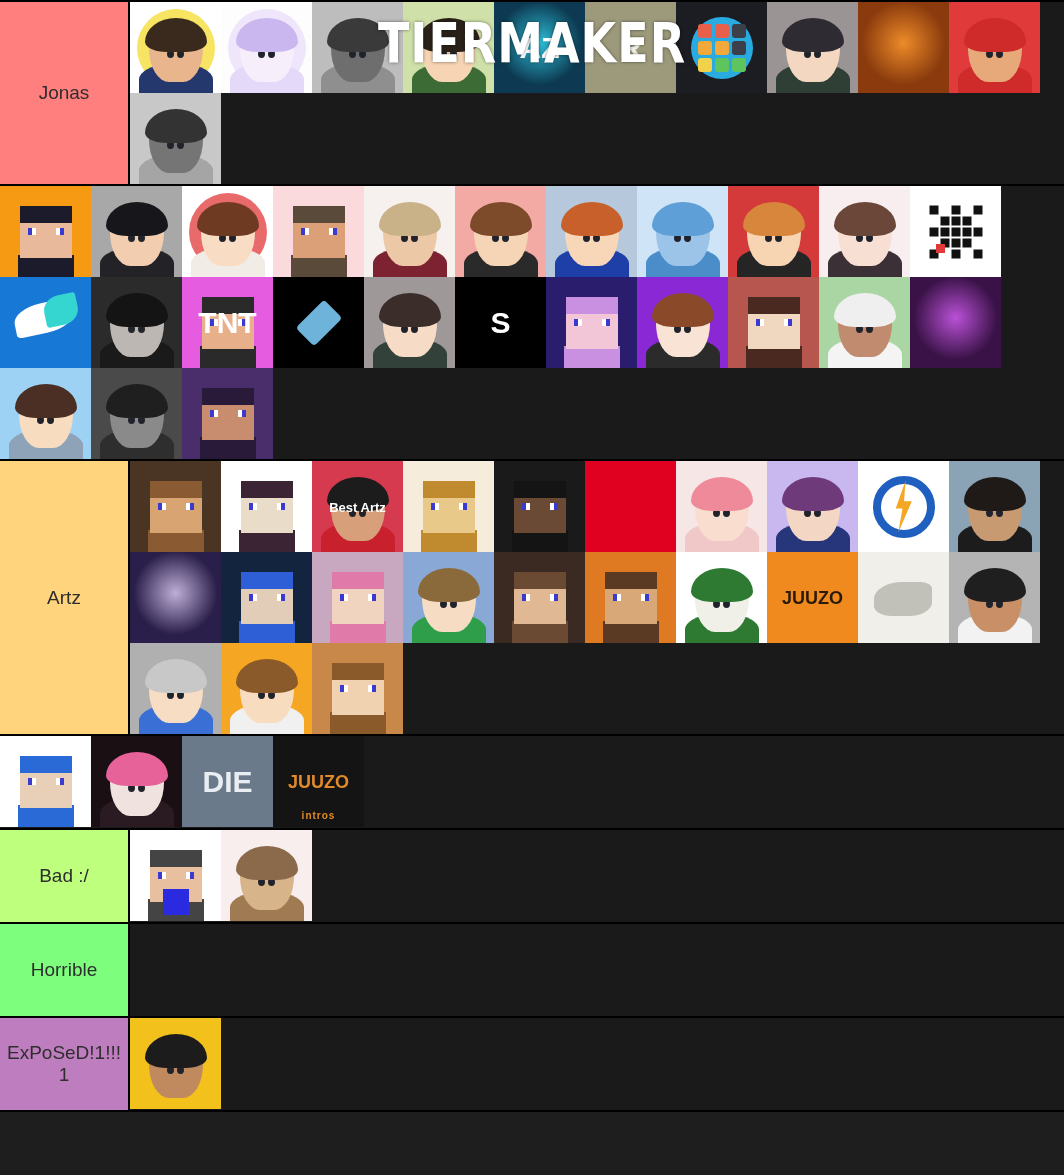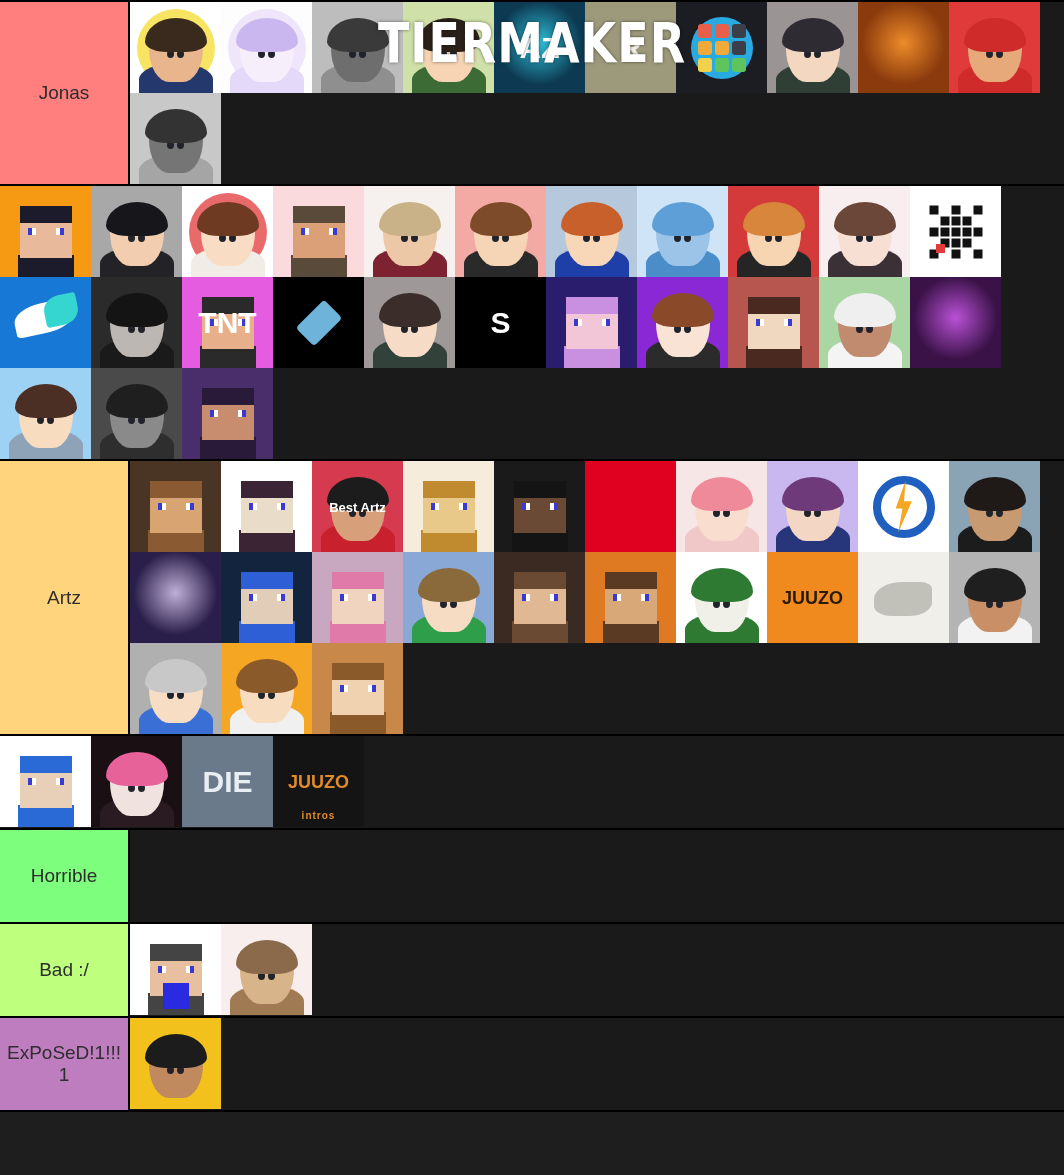--- a/index.html
+++ b/index.html
@@ -819,24 +819,20 @@
           <div class="cap2" style="color:#e8eef2;font-size:30px;">DIE</div>
         </div>
         <div class="thumb">
           <div class="art" style="background:#141414;"></div>
           <div class="cap2" style="color:#e08a2a;font-size:18px;">JUUZO</div>
           <div class="cap" style="color:#e08a2a;">intros</div>
         </div>
       </div>
     </div>
     <div class="tier-row">
-      <div class="tier-label" style="background:#7dff7d;">Horrible</div>
-      <div class="tier-items"></div>
-    </div>
-    <div class="tier-row">
       <div class="tier-label" style="background:#beff7d;">Bad :/</div>
       <div class="tier-items">
         <div class="thumb">
           <div class="art" style="background:#ffffff;">
             <div style="position:absolute;left:50%;bottom:0;transform:translateX(-50%);width:56px;height:22px;background:#444;"></div>
             <div class="mc-head">
               <div class="top" style="background:#444;"></div>
               <div class="mid" style="background:#e8c0a0;"></div>
               <div class="px" style="left:8px;top:22px;background:#ffffff;"></div>
               <div class="px" style="left:8px;top:22px;width:4px;background:#3a3ad0;"></div>
@@ -851,20 +847,24 @@
           <div class="art" style="background:#f8eeee;">
             <div class="body" style="background:#a07a52;"></div>
             <div class="face" style="background:#d8b48a;">
               <div class="eyeL"></div>
               <div class="eyeR"></div>
             </div>
             <div class="hair" style="background:#8a6a4a;"></div>
           </div>
         </div>
       </div>
+    </div>
+    <div class="tier-row">
+      <div class="tier-label" style="background:#7dff7d;">Horrible</div>
+      <div class="tier-items"></div>
     </div>
     <div class="tier-row">
       <div class="tier-label" style="background:#be7dbe;">ExPoSeD!1!!!1</div>
       <div class="tier-items">
         <div class="thumb">
           <div class="art" style="background:#f2c11c;">
             <div class="face" style="background:#c08a5e;">
               <div class="eyeL"></div>
               <div class="eyeR"></div>
             </div>

